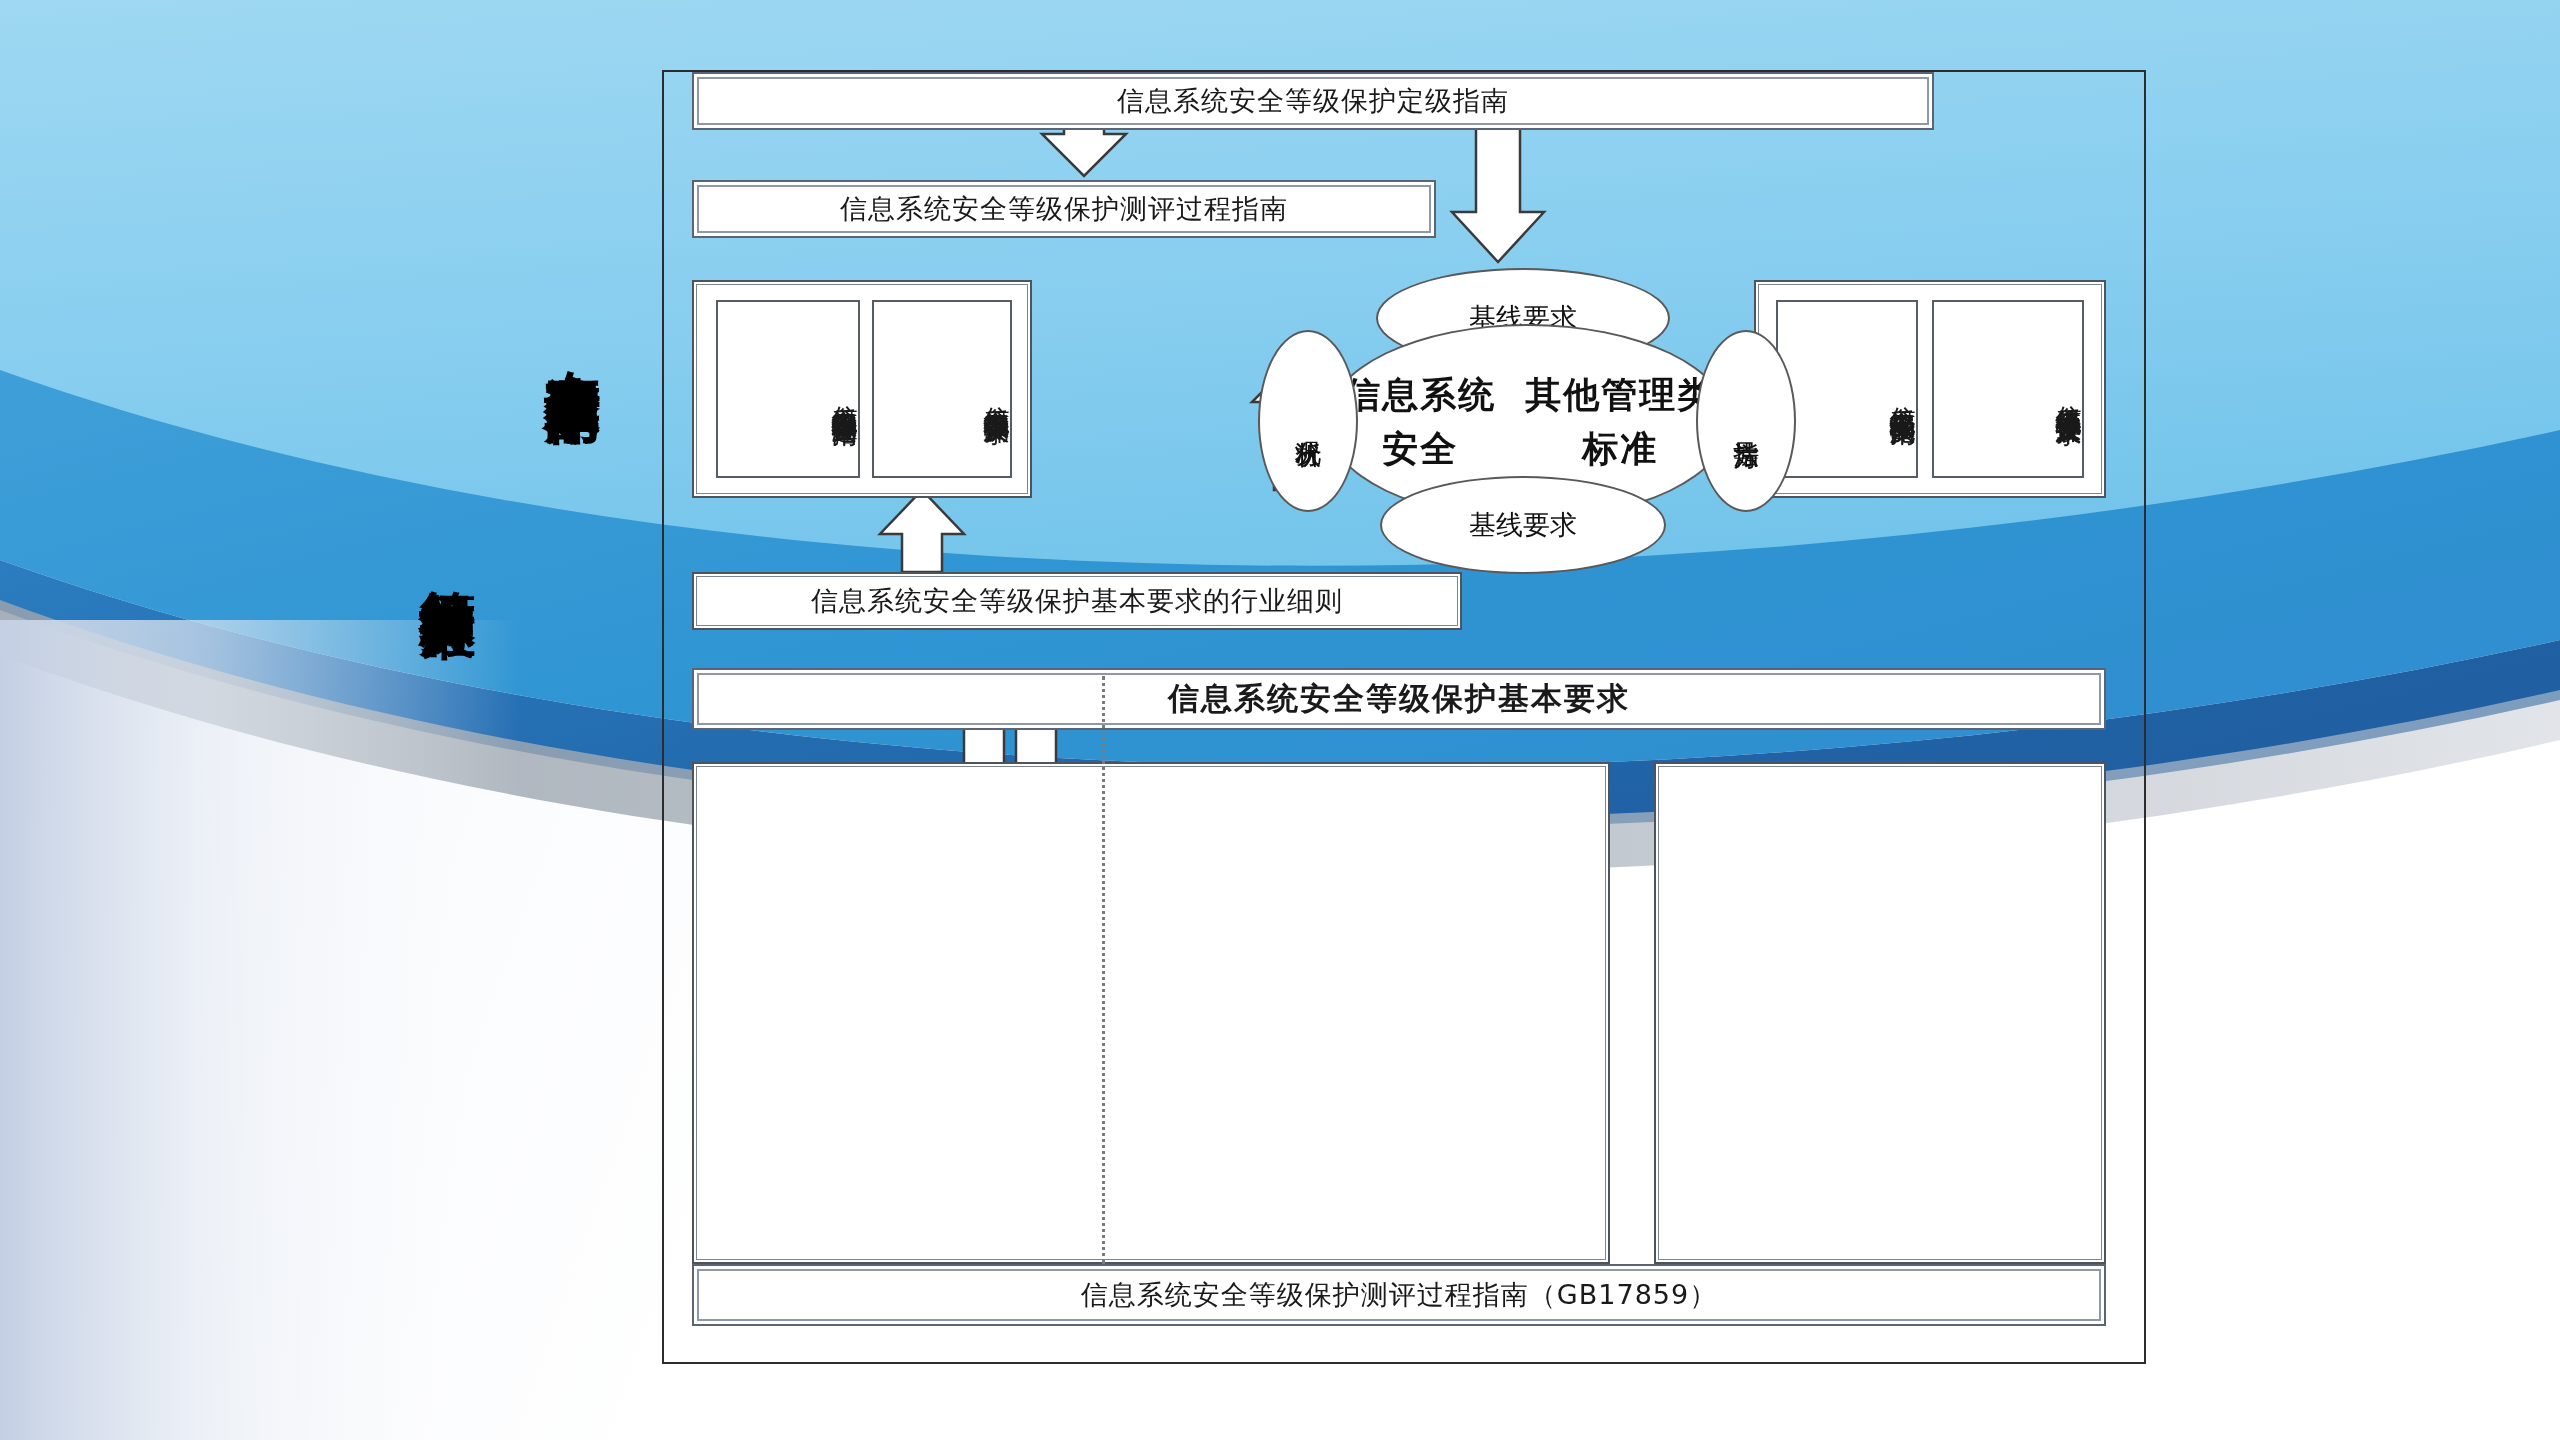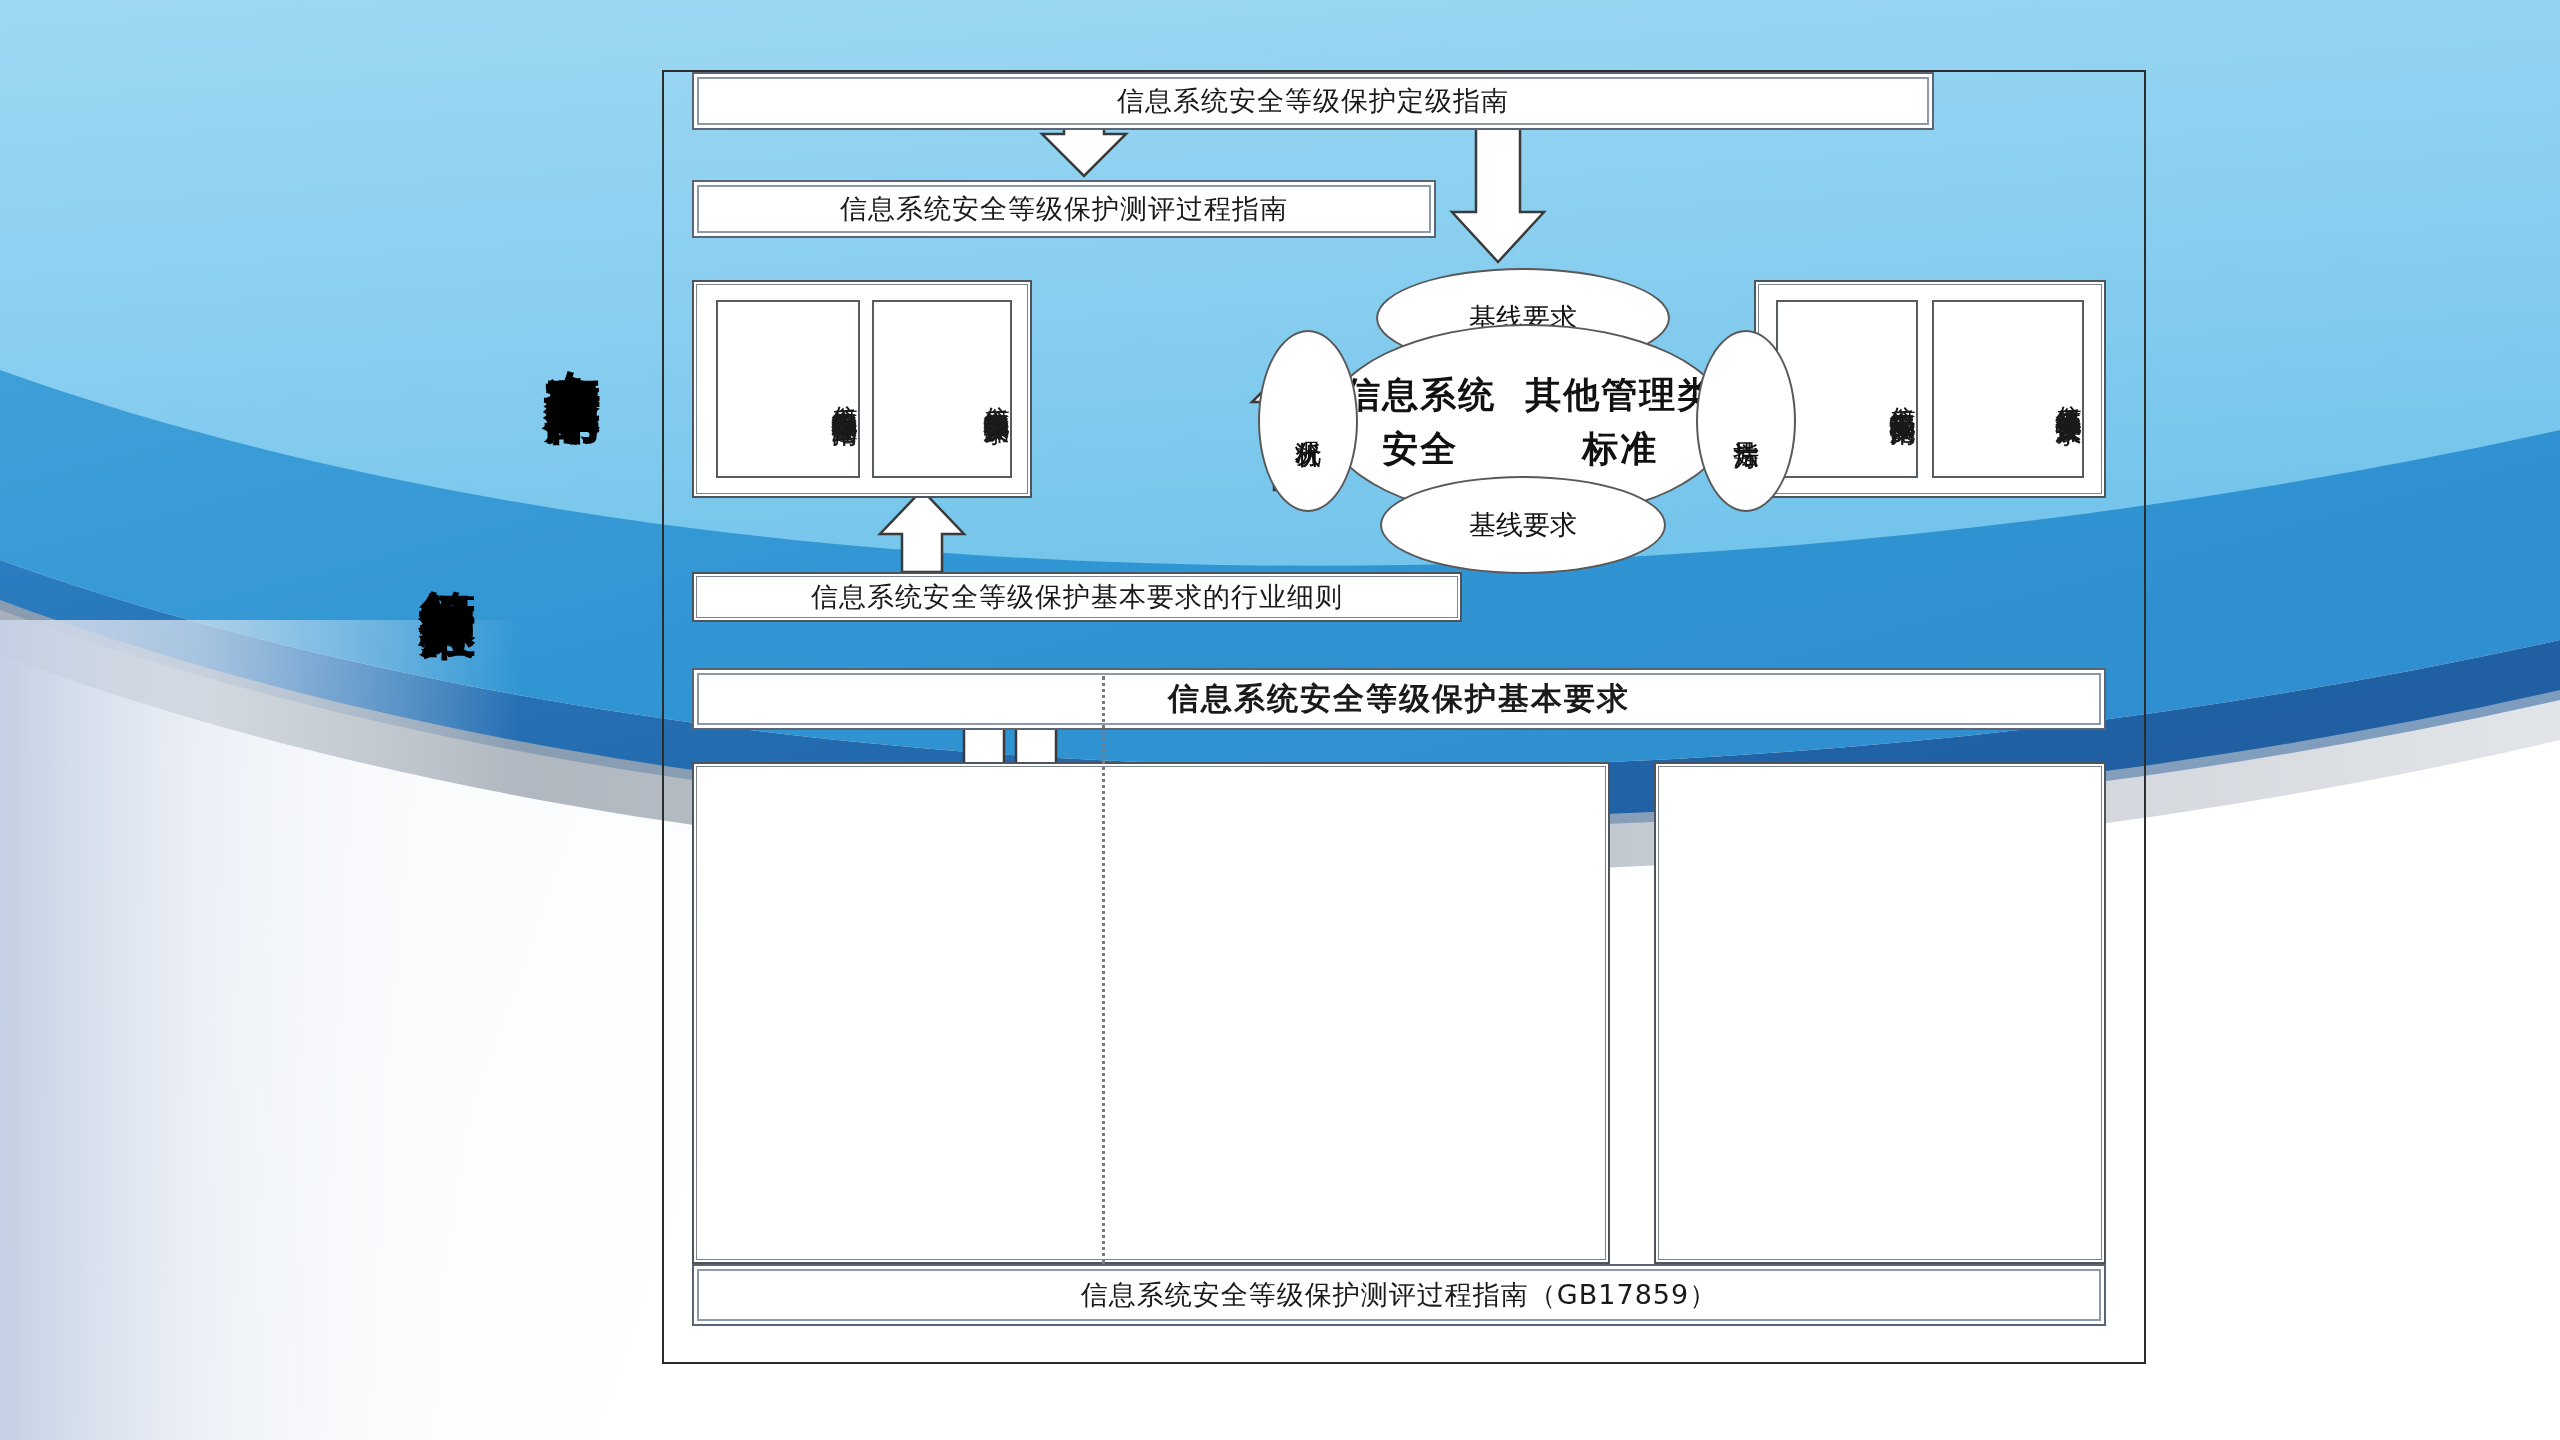--- a/index.html
+++ b/index.html
@@ -177,21 +177,21 @@
     <span>信息系统安全</span>
     <span>其他管理类标准</span>
   </div>
 
   <div class="ellipse t-v" id="ellipse-left" style="left:594px;top:258px;width:96px;height:178px;">状况分析</div>
 
   <div class="ellipse t-v" id="ellipse-right" style="left:1032px;top:258px;width:96px;height:178px;">方法指导</div>
 
   <div class="ellipse" id="ellipse-bottom" style="left:716px;top:404px;width:282px;height:94px;font-size:27px;">基线要求</div>
 
-  <div class="box thin2 t-normal" id="industry-detail-box" style="left:28px;top:500px;width:770px;height:50px;">信息系统安全等级保护基本要求的行业细则</div>
+  <div class="box thin2 t-normal" id="industry-detail-box" style="left:28px;top:500px;width:770px;height:58px;">信息系统安全等级保护基本要求的行业细则</div>
 
   <div class="box dbl t-bold" id="basic-requirement-box" style="left:28px;top:596px;width:1414px;height:62px;">信息系统安全等级保护基本要求</div>
 
   <div class="box thin2" id="panel-tech-mgmt" style="left:28px;top:690px;width:918px;height:502px;"></div>
 
   <div class="box thin2" id="panel-product" style="left:990px;top:690px;width:452px;height:502px;"></div>
 
   <div class="panel-head" style="left:28px;top:722px;width:410px;">
     <span>技术类</span>
   </div>

